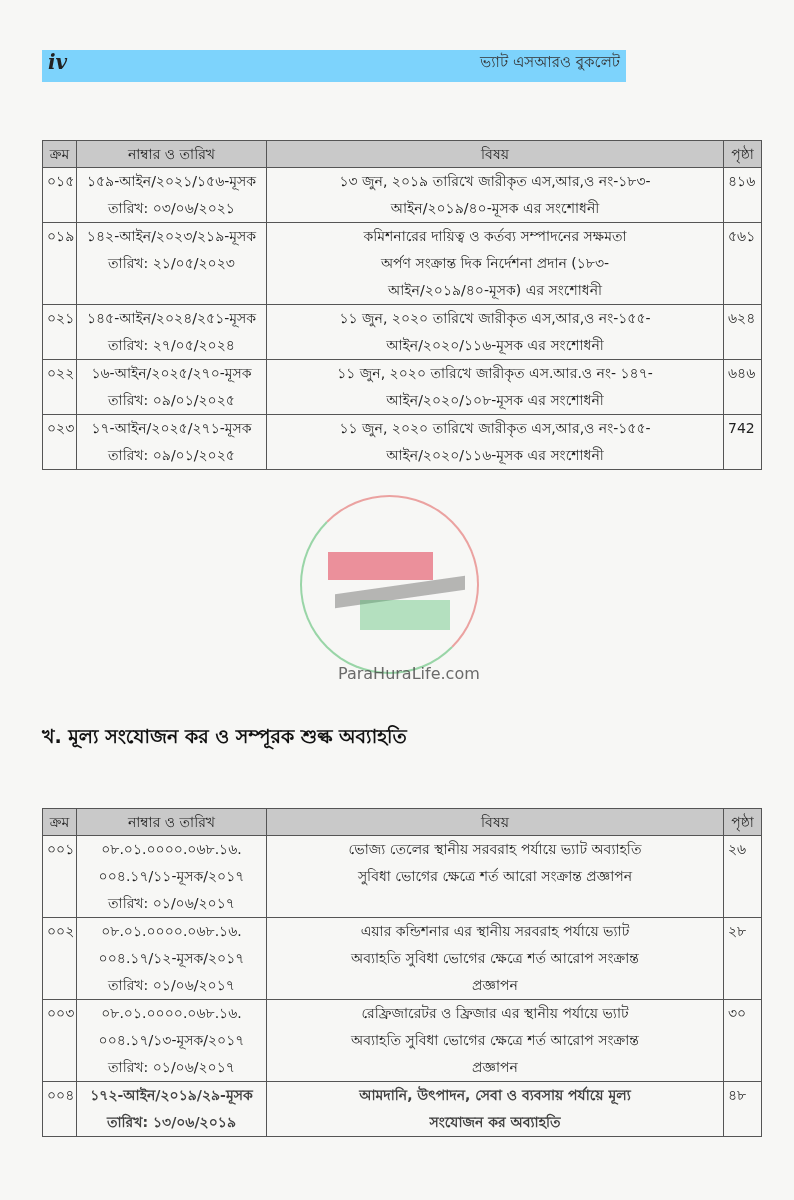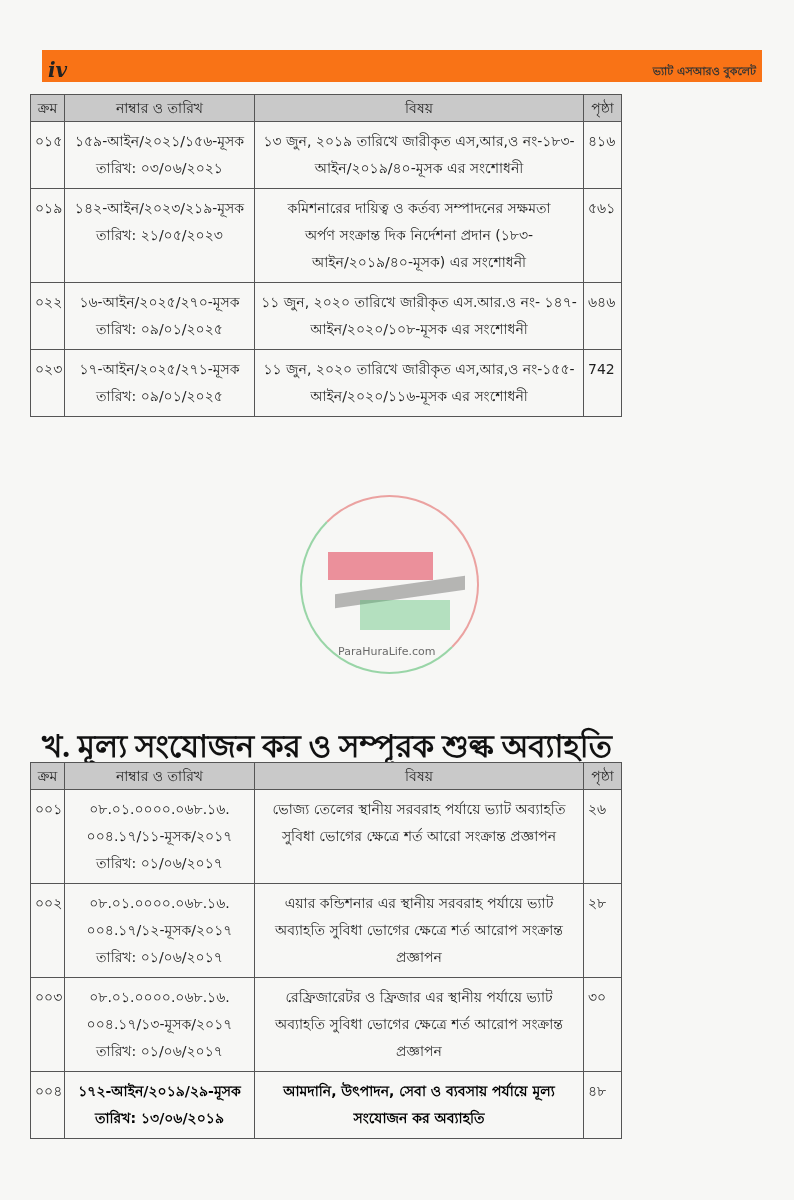--- a/index.html
+++ b/index.html
@@ -2,49 +2,49 @@
 <html><head>
   <meta charset="utf-8">
   <style>
     html, body { margin: 0; padding: 0; }
     body {
       width: 794px; height: 1200px; background: #f7f7f5;
       font-family: "DejaVu Sans", "Liberation Sans", sans-serif;
       color: #1e1e1e; position: relative; overflow: hidden;
     }
     .header-bar {
-      position: absolute; left: 42px; top: 50px; width: 720px; height: 32px;
-      background: #f97316; display: flex; align-items: flex-end;
+      position: absolute; left: 42px; top: 50px; width: 584px; height: 32px;
+      background: #7dd3fc; display: flex; align-items: flex-start;
       justify-content: space-between; padding: 0 6px; box-sizing: border-box;
     }
     .page-num { font-family: "DejaVu Serif", "Liberation Serif", serif; font-style: italic; font-weight: bold; font-size: 20px; color: #222; }
-    .book-title { font-size: 11px; color: #333; font-weight: bold; }
-    table { border-collapse: collapse; position: absolute; left: 30px; width: 592px; table-layout: fixed; }
-    td, th { border: 1.3px solid #555; font-size: 14px; line-height: 27px; vertical-align: top; padding: 6px 5px; }
+    .book-title { font-size: 15px; color: #333; }
+    table { border-collapse: collapse; position: absolute; left: 42px; width: 720px; table-layout: fixed; margin-top: 46px; }
+    td, th { border: 1.3px solid #555; font-size: 14px; line-height: 27px; vertical-align: top; padding: 0 5px; }
     th { background: #c9c9c9; font-weight: normal; line-height: 24px; padding: 1px 5px; }
     th.c { }
     .col-sl { width: 34px; }
     .col-num { width: 190px; }
     .col-page { width: 38px; }
     td.sl, td.pg { padding-left: 4px; padding-right: 2px; }
     td.subj { text-align: justify; }
     .line { display: block; white-space: nowrap; text-align: center; }
     #table1 { top: 94px; }
     #table2 { top: 762px; }
     .section-title {
-      position: absolute; left: 42px; top: 722px; font-size: 31px; font-weight: bold; color: #111; font-family: Liberation Serif, serif;
-    }
-    .red { color: #000000; font-weight: bold; }
+      position: absolute; left: 42px; top: 722px; font-size: 19px; font-weight: bold; color: #111;
+    }
+    .red { color: #404040; font-weight: bold; }
     .watermark {
       position: absolute; left: 300px; top: 495px; width: 175px; height: 175px;
       border-radius: 50%; border: 2px solid rgba(220,60,60,0.45);
       border-left-color: rgba(60,180,90,0.5); border-bottom-color: rgba(60,180,90,0.5);
       pointer-events: none;
     }
-    .wm-text { position: absolute; left: 338px; top: 645px; font-size: 11px; color: rgba(70,70,70,0.8); pointer-events: none; }
+    .wm-text { position: absolute; left: 338px; top: 664px; font-size: 16px; color: rgba(70,70,70,0.8); pointer-events: none; }
     .wm-red { position: absolute; left: 328px; top: 552px; width: 105px; height: 28px; background: rgba(225,60,80,0.55); pointer-events: none; }
     .wm-grey { position: absolute; left: 335px; top: 585px; width: 130px; height: 14px; background: rgba(100,100,100,0.45); transform: skewY(-8deg); pointer-events: none; }
     .wm-green { position: absolute; left: 360px; top: 600px; width: 90px; height: 30px; background: rgba(80,190,110,0.4); pointer-events: none; }
   </style>
 </head>
 <body>
 
 <div class="header-bar">
   <span class="page-num">iv</span>
   <span class="book-title">ভ্যাট এসআরও বুকলেট</span>
@@ -85,20 +85,32 @@
           <span class="line">তারিখ: ২১/০৫/২০২৩</span>
         </td>
       <td class="subj">
           <span class="line">কমিশনারের দায়িত্ব ও কর্তব্য সম্পাদনের সক্ষমতা</span>
           <span class="line">অর্পণ সংক্রান্ত দিক নির্দেশনা প্রদান (১৮৩-</span>
           <span class="line">আইন/২০১৯/৪০-মূসক) এর সংশোধনী</span>
         </td>
       <td class="pg">৫৬১</td>
     </tr>
     <tr>
+      <td class="sl">০২১</td>
+      <td>
+          <span class="line">১৪৫-আইন/২০২৪/২৫১-মূসক</span>
+          <span class="line">তারিখ: ২৭/০৫/২০২৪</span>
+        </td>
+      <td class="subj">
+          <span class="line">১১ জুন, ২০২০ তারিখে জারীকৃত এস,আর,ও নং-১৫৫-</span>
+          <span class="line">আইন/২০২০/১১৬-মূসক এর সংশোধনী</span>
+        </td>
+      <td class="pg">৬২৪</td>
+    </tr>
+    <tr>
       <td class="sl">০২২</td>
       <td>
           <span class="line">১৬-আইন/২০২৫/২৭০-মূসক</span>
           <span class="line">তারিখ: ০৯/০১/২০২৫</span>
         </td>
       <td class="subj">
           <span class="line">১১ জুন, ২০২০ তারিখে জারীকৃত এস.আর.ও নং- ১৪৭-</span>
           <span class="line">আইন/২০২০/১০৮-মূসক এর সংশোধনী</span>
         </td>
       <td class="pg">৬৪৬</td>

